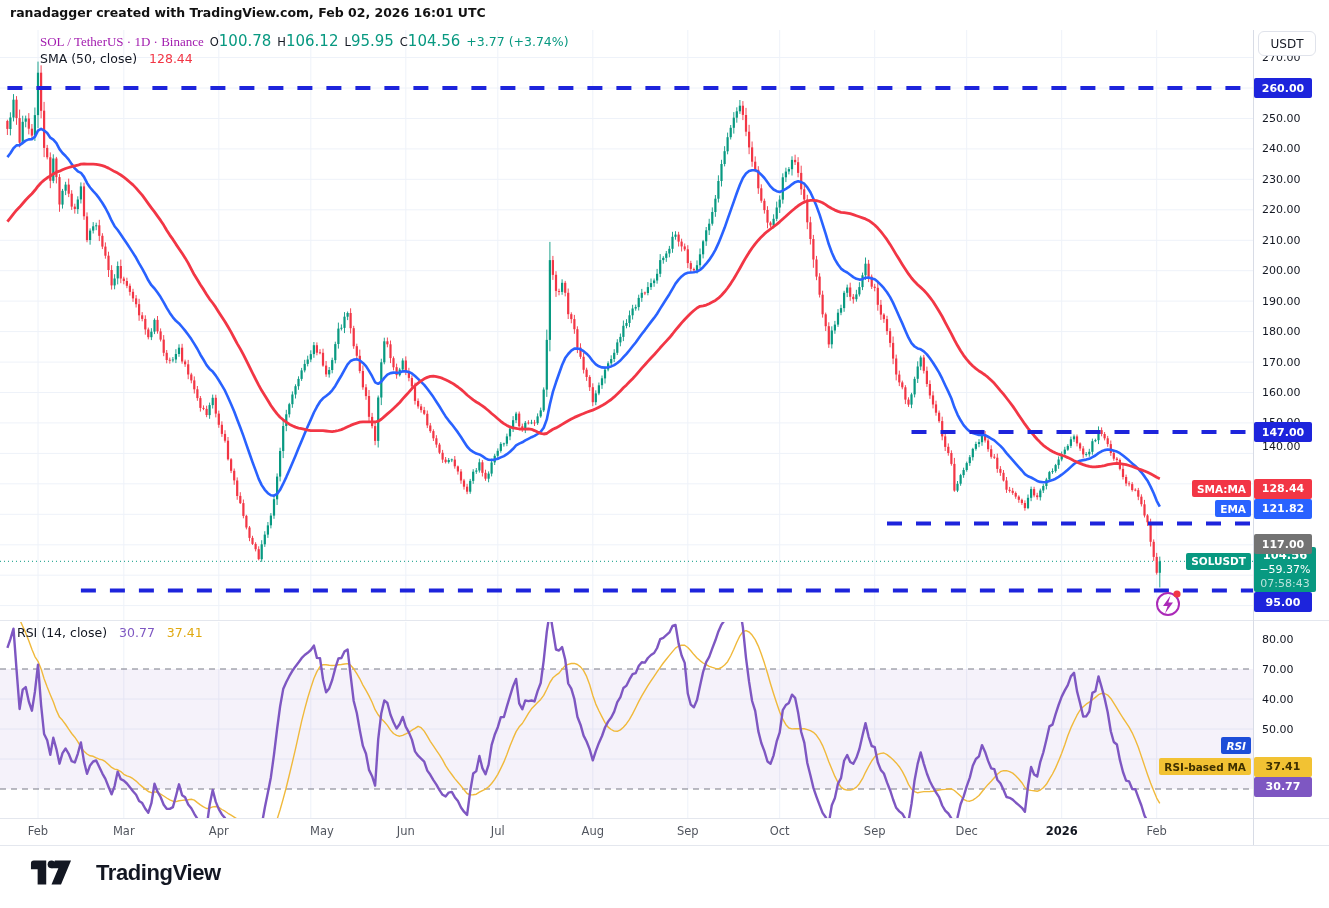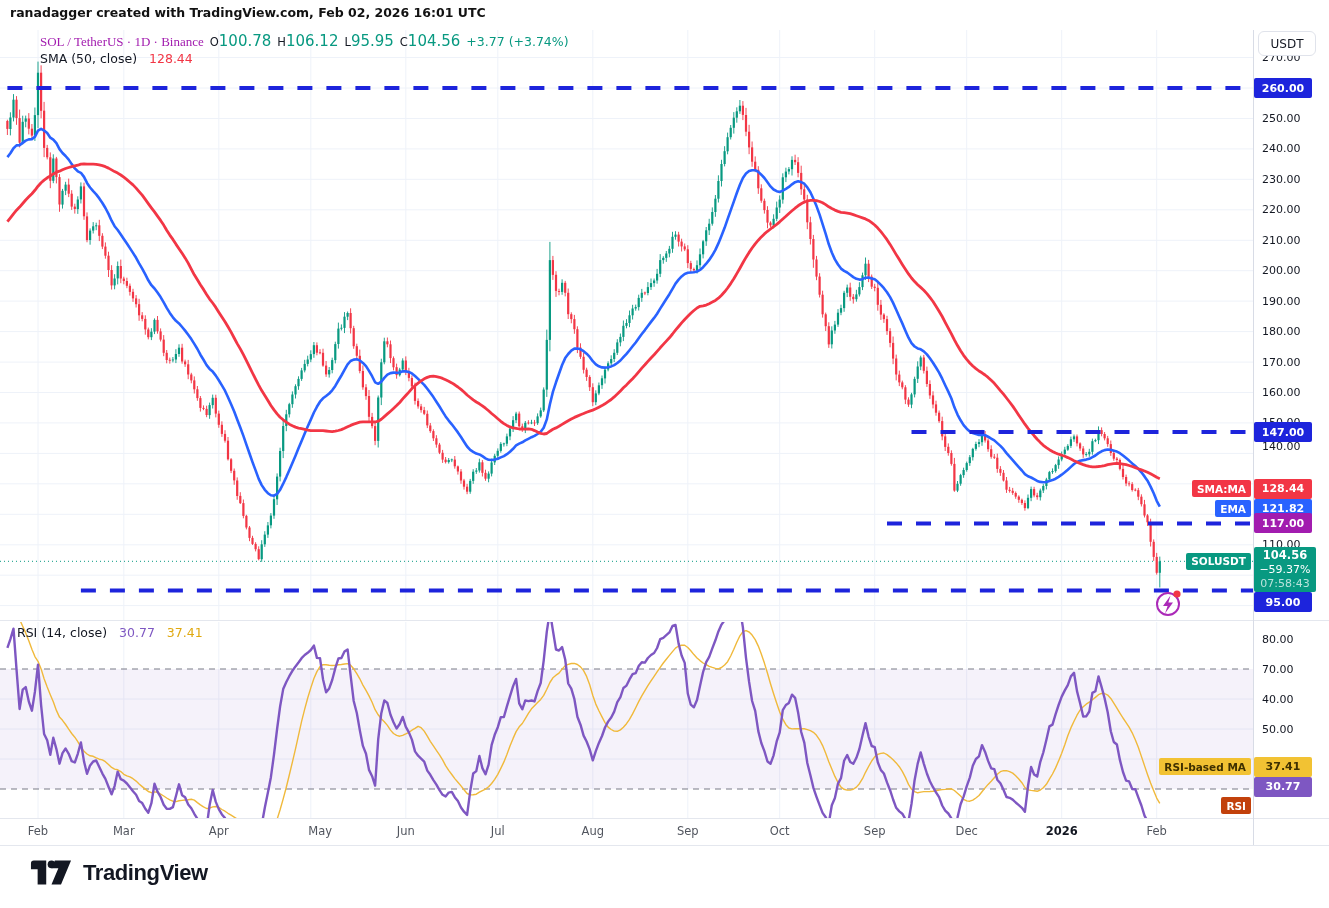--- a/index.html
+++ b/index.html
@@ -35,21 +35,21 @@
         display:flex;align-items:center;color:#fff;font-size:10.5px;font-weight:bold;white-space:nowrap;}
   #sol-box{position:absolute;left:1254px;width:62px;height:44px;border-radius:2px;z-index:5;
            background:#089981;color:#fff;text-align:center;font-size:11px;line-height:14.5px;padding-top:1px;}
   #sol-box .b{font-weight:bold;font-size:11.5px;}
   #sol-box .cd{color:rgba(255,255,255,0.72);}
   
   .hline{position:absolute;left:0;width:1329px;height:1px;background:#e4e7ee;}
   
   #logo{left:30px;top:858px;display:flex;align-items:center;z-index:3;}
   #logo-text{font-family:"Liberation Sans",sans-serif;font-weight:bold;font-size:22px;color:#131722;
-             letter-spacing:-0.4px;margin-left:11px;}
+             letter-spacing:-0.4px;margin-left:24px;}
 </style>
 </head>
 <body>
 
 <div id="app">
 
   <div id="attribution" class="abs">ranadagger created with TradingView.com, Feb 02, 2026 16:01 UTC</div>
 
   <svg id="chart-canvas" class="abs" width="1329" height="908">
       <defs>
@@ -925,21 +925,21 @@
   <div class="nbox" id="sol-nbox" style="background: rgb(8, 153, 129); top: 552.8px;">SOLUSDT</div>
   <div id="sol-box" style="top: 547.3px;">
     <div class="b">104.56</div>
     <div>−59.37%</div>
     <div class="cd">07:58:43</div>
   </div>
 
   <div class="nbox" id="rsima-nbox" style="background: rgb(242, 194, 51); color: rgb(63, 48, 0); top: 758.3px;">RSI-based MA</div>
   <div class="vbox" id="rsima-vbox" style="background: rgb(242, 194, 51); color: rgb(63, 48, 0); top: 756.8px;">37.41</div>
 
-  <div class="nbox" id="rsi-nbox" style="background: #c2410c; top: 797px;">RSI</div>
+  <div class="nbox" id="rsi-nbox" style="background: #1d4ed8; top: 737px; font-style: italic;">RSI</div>
   <div class="vbox" id="rsi-vbox" style="background: rgb(126, 87, 194); top: 776.7px;">30.77</div>
 
   <div id="gen-ticks">
       <div class="tick" style="top:51.0px;">270.00</div>
       <div class="tick" style="top:112.0px;">250.00</div>
       <div class="tick" style="top:142.4px;">240.00</div>
       <div class="tick" style="top:172.8px;">230.00</div>
       <div class="tick" style="top:203.3px;">220.00</div>
       <div class="tick" style="top:233.8px;">210.00</div>
       <div class="tick" style="top:264.2px;">200.00</div>
@@ -950,33 +950,33 @@
       <div class="tick" style="top:416.4px;">150.00</div>
       <div class="tick" style="top:440px;">140.00</div>
       <div class="tick" style="top:538.3px;">110.00</div>
       <div class="tick" style="top:632.5px;">80.00</div>
       <div class="tick" style="top:662.5px;">70.00</div>
       <div class="tick" style="top:692.5px;">40.00</div>
       <div class="tick" style="top:722.5px;">50.00</div>
       <div class="time-label" style="left:10.0px;">Feb</div>
       <div class="time-label" style="left:95.8px;">Mar</div>
       <div class="time-label" style="left:190.8px;">Apr</div>
-      <div class="time-label" style="left:276px;text-align:right;">May</div>
+      <div class="time-label" style="left:294px;">May</div>
       <div class="time-label" style="left:377.8px;">Jun</div>
       <div class="time-label" style="left:469.8px;">Jul</div>
       <div class="time-label" style="left:564.8px;">Aug</div>
       <div class="time-label" style="left:659.8px;">Sep</div>
       <div class="time-label" style="left:751.7px;">Oct</div>
       <div class="time-label" style="left:846.7px;">Sep</div>
       <div class="time-label" style="left:938.7px;">Dec</div>
       <div class="time-label bold" style="left:1033.7px;">2026</div>
       <div class="time-label" style="left:1128.7px;">Feb</div>
       <div class="vbox" style="background:#1d24dc;top:78.0px;">260.00</div>
       <div class="vbox" style="background:#1d24dc;top:422.1px;">147.00</div>
-      <div class="vbox" style="background:#a21caf;top:513px;">117.00</div>
+      <div class="vbox" style="background:#737373;top:534px;">117.00</div>
       <div class="vbox" style="background:#1d24dc;top:592.0px;">95.00</div>
     </div>
 
   <div id="logo" class="abs">
     <svg width="42" height="30" viewBox="0 0 44 30">
       <path d="M4,2 h13 v25 h-9 v-16 H1 v-6 a3,3 0 0 1 3,-3 z" fill="#131722"></path>
       <circle cx="22.5" cy="6" r="4" fill="#131722"></circle>
       <path d="M26,2 h17 l-10.5,25 h-10 l7.2,-17 h-7.2 z" fill="#131722"></path>
     </svg>
     <span id="logo-text">TradingView</span>

